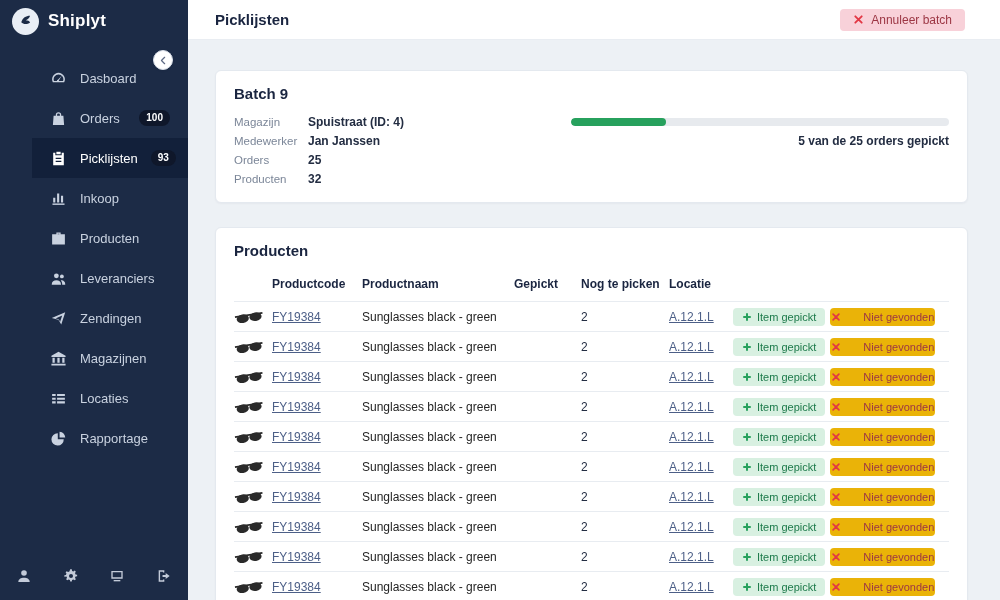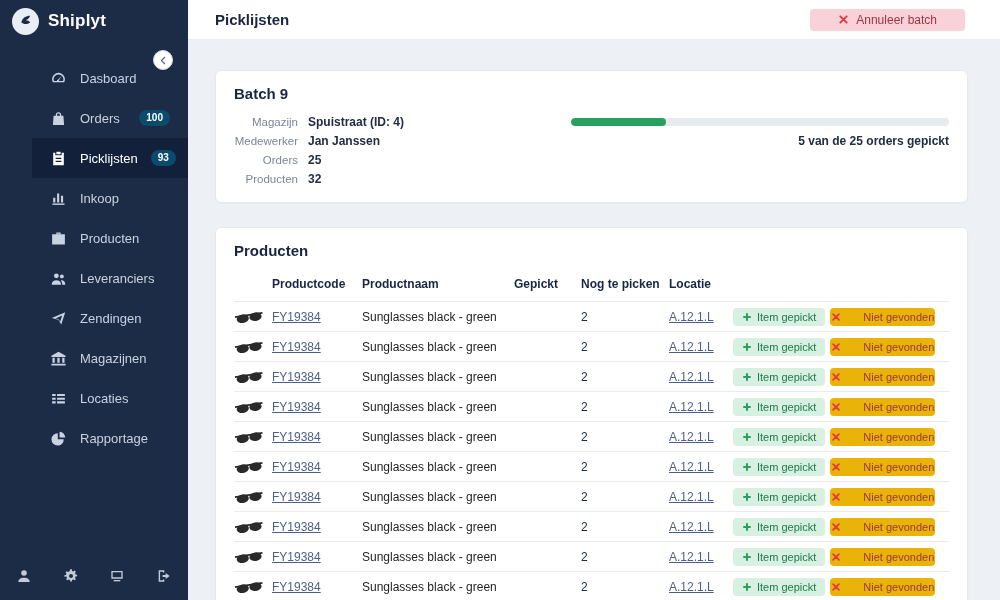--- a/index.html
+++ b/index.html
@@ -27,21 +27,21 @@
   .menu { margin-top:16px; display:flex; flex-direction:column;margin-left:32px; }
   .menu-item {
     display:flex; align-items:center; gap:13px; height:40px; padding:0 18px;
     font-size:13px; color:#c9d2e0; cursor:pointer; border:none; background:transparent;
     font-family:inherit; text-align:left; width:100%;
   }
   .menu-item.active { background:#12203a; color:#ffffff; }
   .mi-icon svg { width:17px; height:17px; fill:currentColor; }
   .mi-label { flex:1; white-space:nowrap; }
   .mi-badge {
-    background:#0c4a6e; color:#fff; font-size:10px; font-weight:bold;
+    background:#0f172a; color:#fff; font-size:10px; font-weight:bold;
     padding:2px 7px; border-radius:9px; line-height:12px;
   }
 
   .sidebar-footer {
     margin-top:auto; display:flex; justify-content:space-between; align-items:center;
     padding:14px 16px 16px;
   }
   .footer-btn { background:transparent; border:none; padding:0; cursor:pointer; }
   .fi-icon svg { width:16px; height:16px; fill:#c3cbd9; }
 
@@ -54,39 +54,39 @@
 
   
   .main { flex:1; display:flex; flex-direction:column; height:600px; overflow:hidden; }
   .topbar {
     height:40px; flex-shrink:0; background:#ffffff; border-bottom:1px solid #e9edf2;
     display:flex; align-items:center; justify-content:space-between; padding:0 35px 0 27px;
   }
   .page-title { margin:0; font-size:15px; font-weight:bold; color:#1a2540; }
   .btn-cancel {
     display:flex; align-items:center; gap:7px; background:#f8d1d9; border:none;
-    border-radius:4px; padding:4px 28px; font-size:12px; color:#9c3644;
+    border-radius:4px; padding:4px 13px; font-size:12px; color:#9c3644;
     font-family:inherit; cursor:pointer;
   }
   .x-red svg { color:#e23744; }
 
   .content { flex:1; overflow:hidden; padding:30px 32px 0 27px; }
 
   .card {
     background:#ffffff; border:1px solid #e4e9ef; border-radius:6px;
     box-shadow:0 1px 2px rgba(16,24,40,.04);
   }
   .card-title { margin:0; font-size:15px; font-weight:bold; color:#1a2540; }
 
   
   .batch-card { padding:14px 18px 16px; margin-bottom:24px; }
   .batch-card .card-title { margin-bottom:14px; }
   .batch-body { display:flex; justify-content:space-between; align-items:flex-start; }
   .fields { display:grid; grid-template-columns:64px auto; column-gap:10px; row-gap:6px; }
-  .field-label { font-size:11.5px; color:#7b8698; text-align:right; line-height:13px; }
+  .field-label { font-size:11.5px; color:#7b8698; line-height:13px; }
   .field-value { font-size:12px; font-weight:bold; color:#232d42; line-height:13px; }
   .progress-area { width:378px; padding-top:2px; }
   .progress-track { height:8px; border-radius:4px; background:#e7eaee; overflow:hidden; }
   .progress-fill { height:100%; background:#27a15d; border-radius:4px; }
   .progress-caption { margin-top:8px; text-align:right; font-size:12px; color:#232d42;font-weight:bold; }
 
   
   .products-card { padding:14px 18px 20px; }
   .products-card .card-title { margin-bottom:0; }
   .t-head, .t-row {

